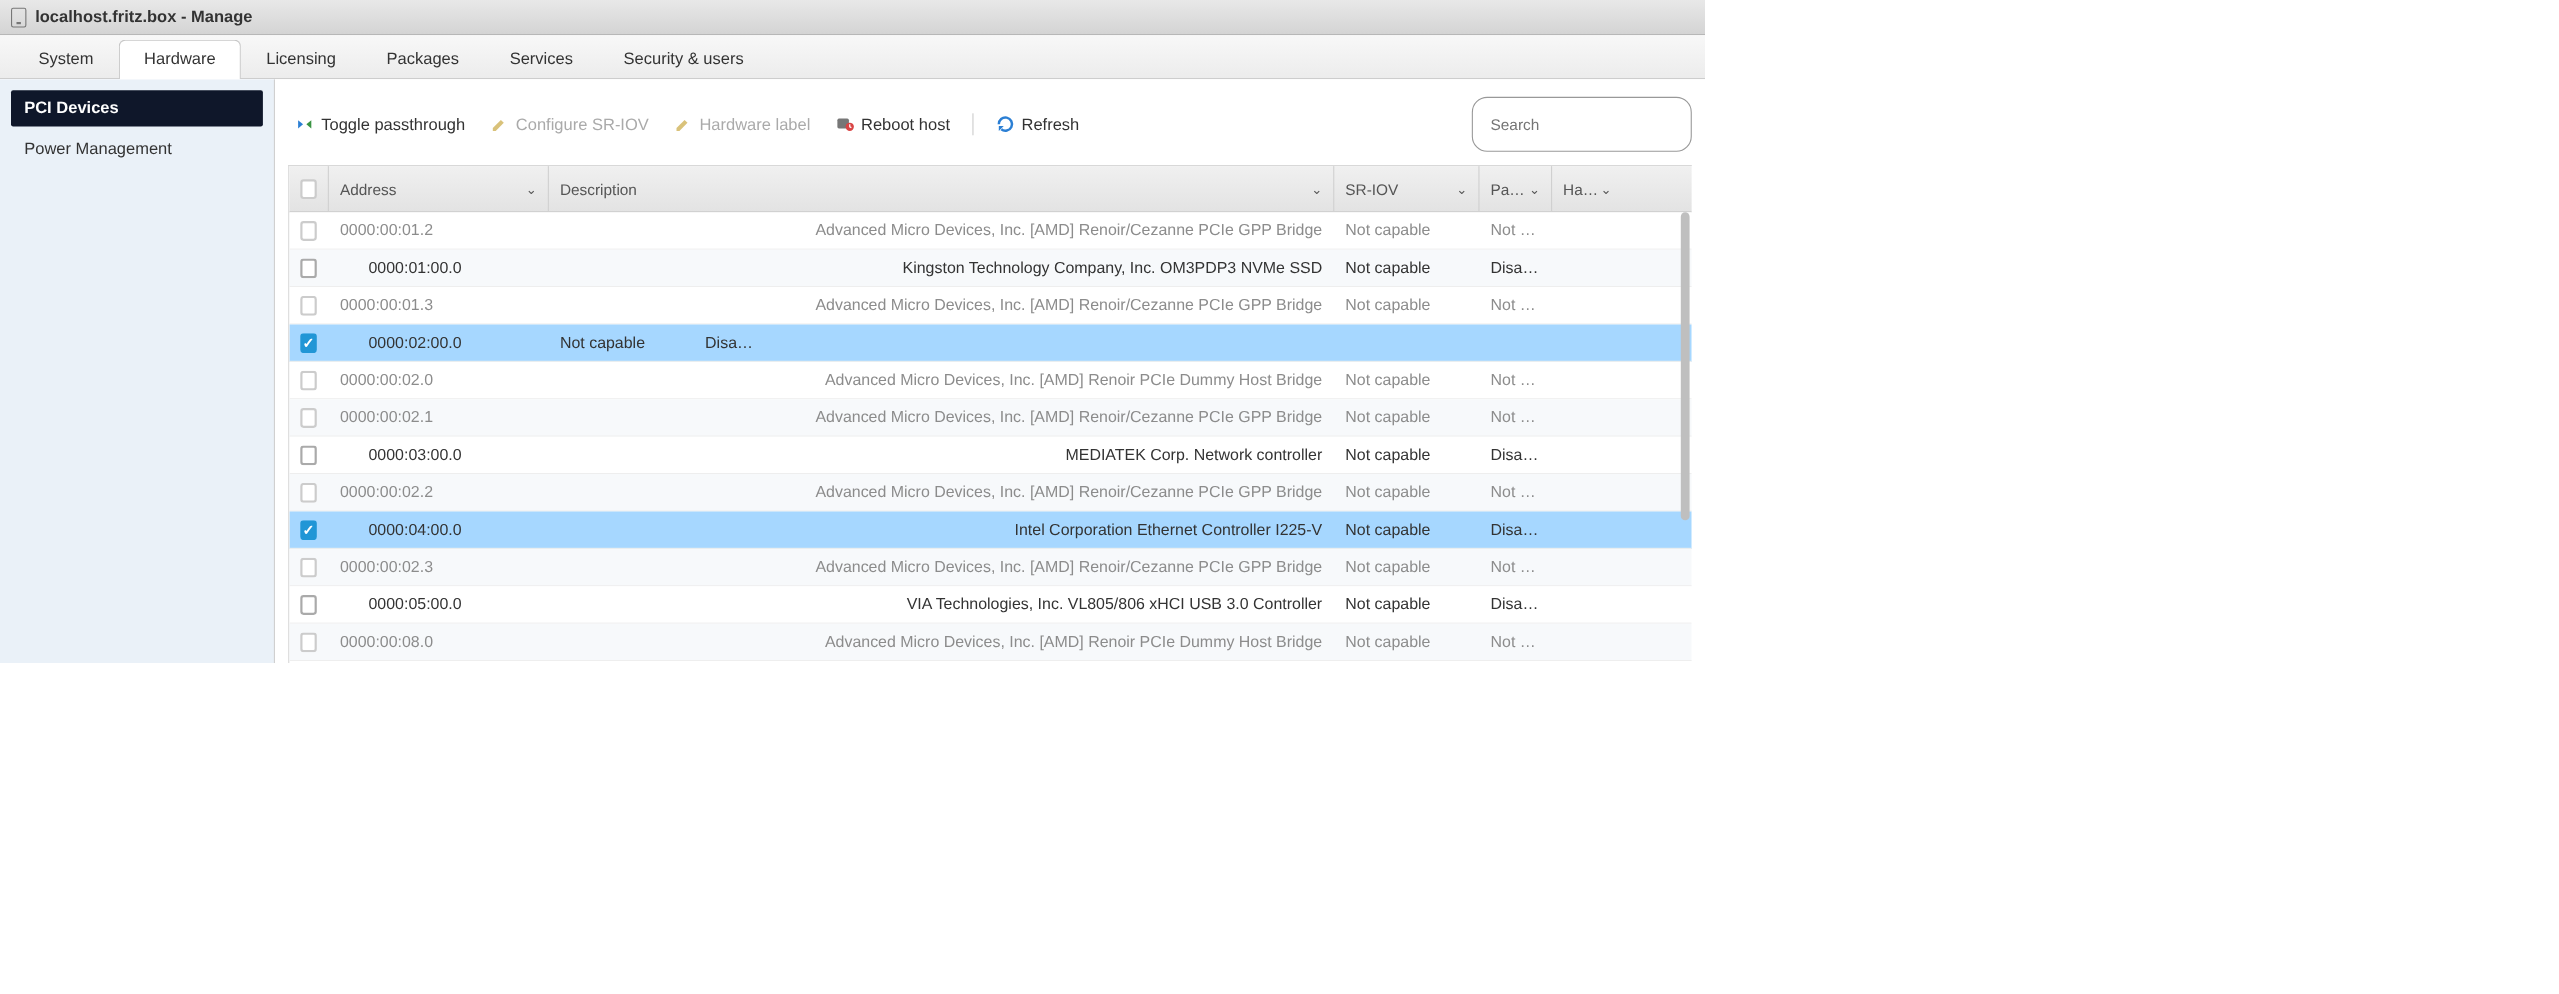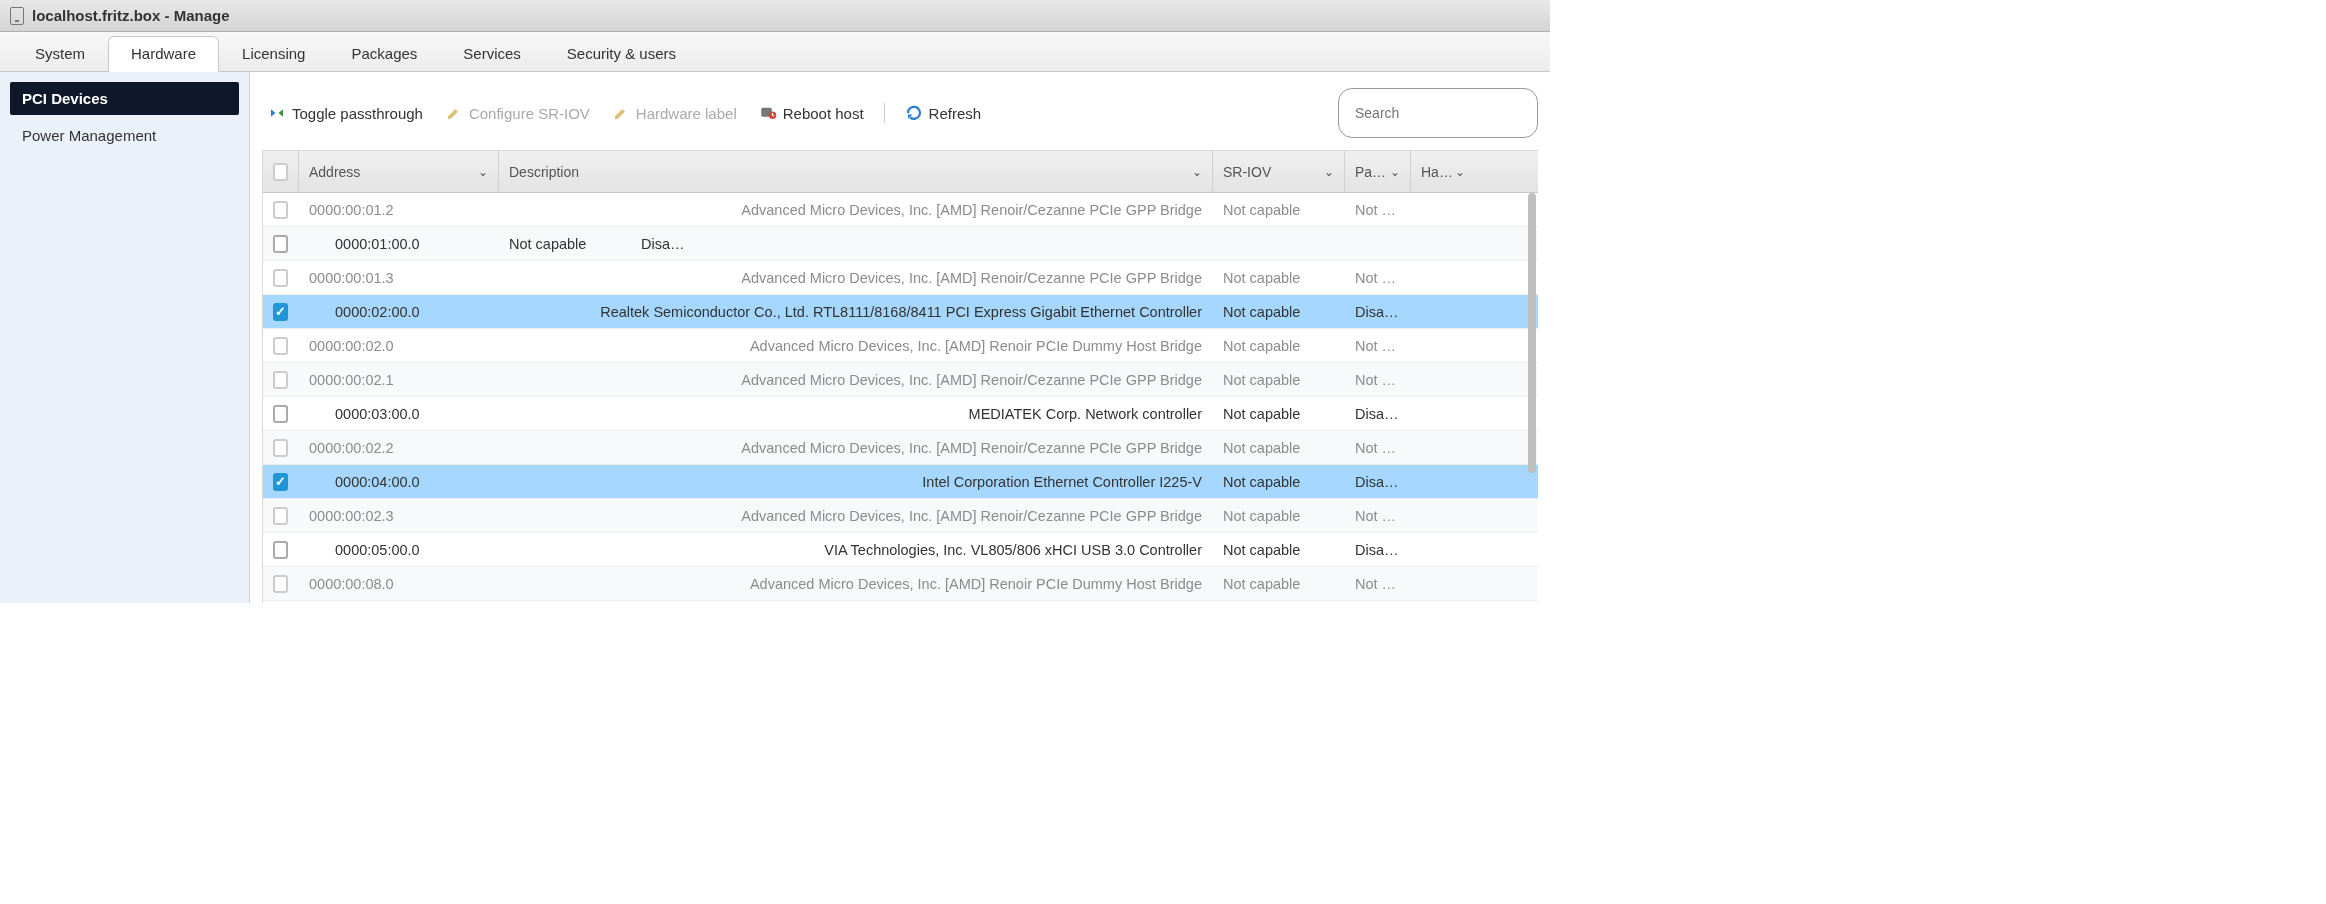--- a/index.html
+++ b/index.html
@@ -374,40 +374,40 @@
               <div class="cell col-desc">Advanced Micro Devices, Inc. [AMD] Renoir/Cezanne PCIe GPP Bridge</div>
               <div class="cell col-sriov">Not capable</div>
               <div class="cell col-pass">Not …</div>
               <div class="cell col-hard"></div>
             </div>
             <div class="row alt">
               <div class="cell col-check">
                 <span class="checkbox"></span>
               </div>
               <div class="cell col-addr indent">0000:01:00.0</div>
+              <div class="cell col-desc">Kingston Technology Company, Inc. OM3PDP3 NVMe SSD</div>
               <div class="cell col-sriov">Not capable</div>
               <div class="cell col-pass">Disa…</div>
               <div class="cell col-hard"></div>
             </div>
             <div class="row dim">
               <div class="cell col-check">
                 <span class="checkbox dim"></span>
               </div>
               <div class="cell col-addr">0000:00:01.3</div>
               <div class="cell col-desc">Advanced Micro Devices, Inc. [AMD] Renoir/Cezanne PCIe GPP Bridge</div>
               <div class="cell col-sriov">Not capable</div>
               <div class="cell col-pass">Not …</div>
               <div class="cell col-hard"></div>
             </div>
             <div class="row selected">
               <div class="cell col-check">
                 <span class="checkbox checked"></span>
               </div>
               <div class="cell col-addr indent">0000:02:00.0</div>
-              <div class="cell col-desc">Realtek Semiconductor Co., Ltd. RTL8111/8168/8411 PCI Express Gigabit Ethernet Controller</div>
               <div class="cell col-sriov">Not capable</div>
               <div class="cell col-pass">Disa…</div>
               <div class="cell col-hard"></div>
             </div>
             <div class="row dim">
               <div class="cell col-check">
                 <span class="checkbox dim"></span>
               </div>
               <div class="cell col-addr">0000:00:02.0</div>
               <div class="cell col-desc">Advanced Micro Devices, Inc. [AMD] Renoir PCIe Dummy Host Bridge</div>

